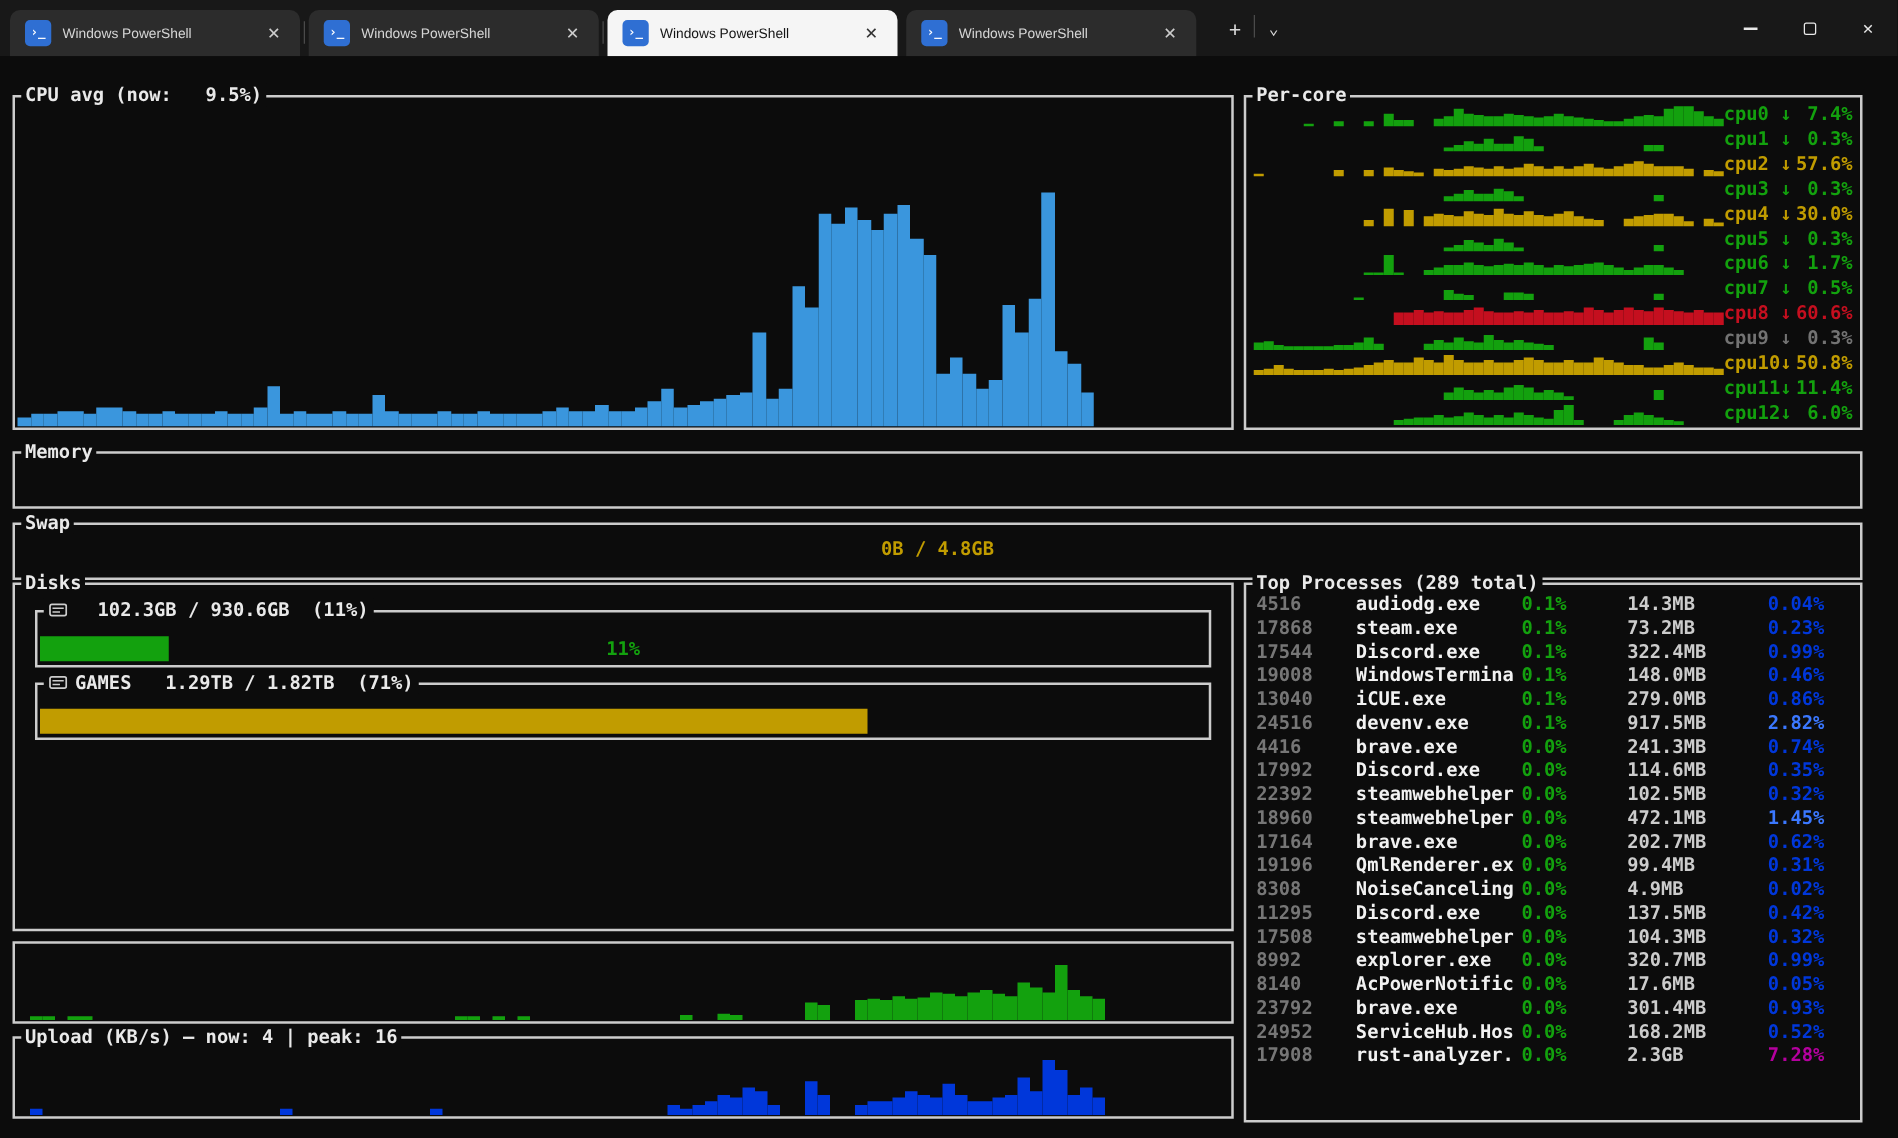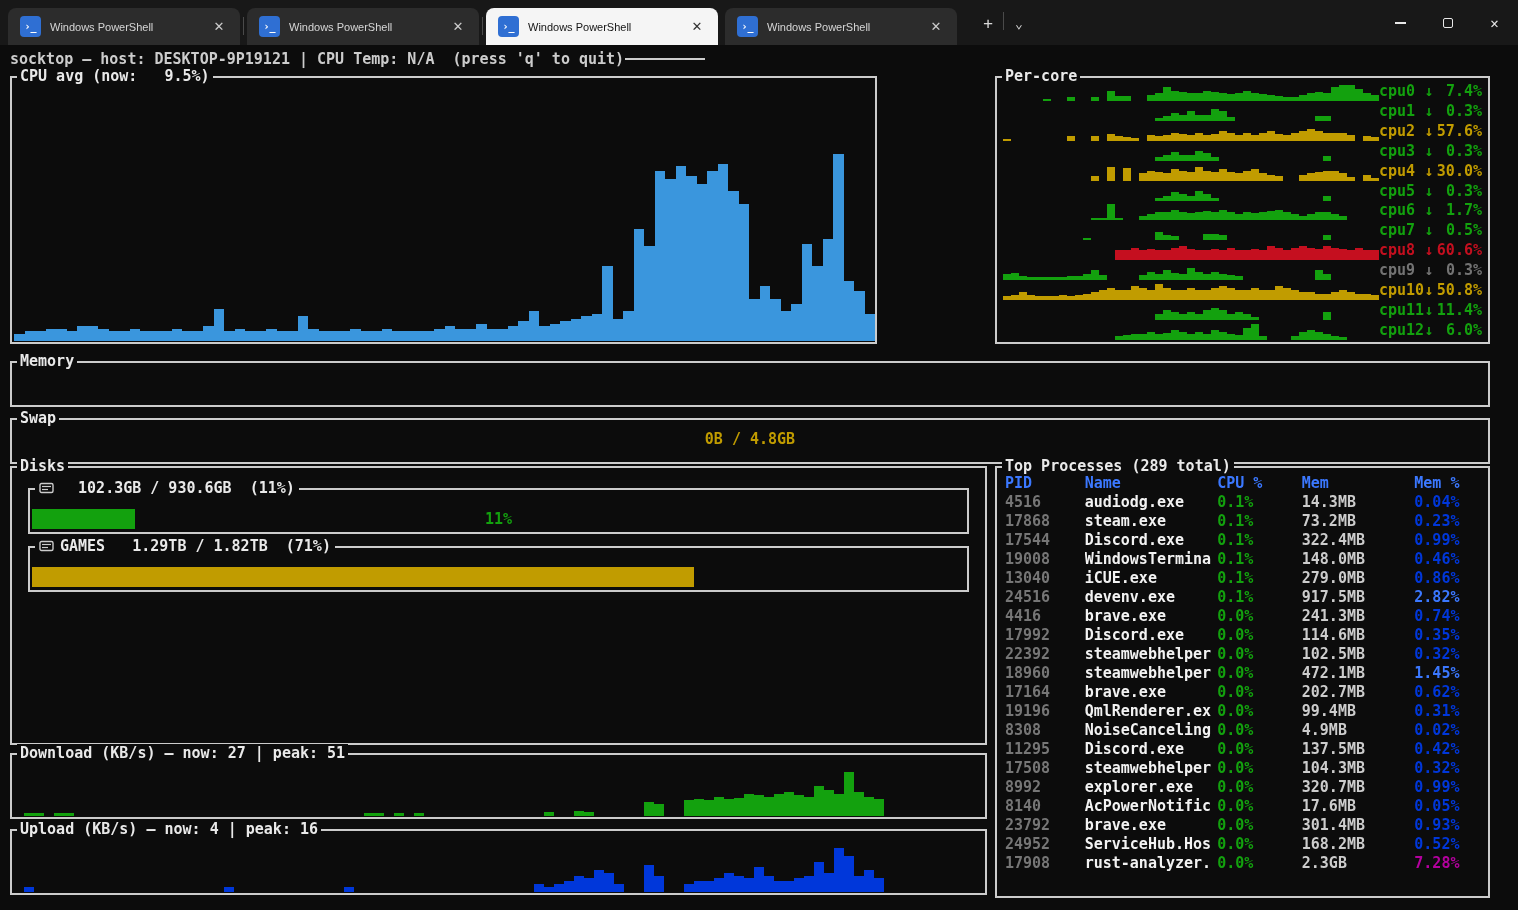--- a/index.html
+++ b/index.html
@@ -118,26 +118,22 @@
         <span class="max-box"></span>
       </div>
     <div class="btn close-btn">
         <span>✕</span>
       </div>
   </div>
 </div>
 
 <div class="term">
 
-  <div class="hdr">
-    <span>socktop — host: DESKTOP-9P19121 | CPU Temp: N/A  (press 'q' to quit)</span>
-    <span class="line"></span>
-  </div>
-
-  <div class="panel" style="left:10px; top:31px; width:867px; height:268px;">
+
+  <div class="panel" style="left:10px; top:31px; width:977px; height:268px;">
     <span class="plabel">CPU avg (now:   9.5%)</span>
     <div class="bars" id="cpuBars">
         <div class="bar" style="width: 10.5px; background: rgb(58, 150, 221); height: 7.5px;"></div>
         <div class="bar" style="width: 10.5px; background: rgb(58, 150, 221); height: 10px;"></div>
         <div class="bar" style="width: 10.5px; background: rgb(58, 150, 221); height: 10px;"></div>
         <div class="bar" style="width: 10.5px; background: rgb(58, 150, 221); height: 12.5px;"></div>
         <div class="bar" style="width: 10.5px; background: rgb(58, 150, 221); height: 12.5px;"></div>
         <div class="bar" style="width: 10.5px; background: rgb(58, 150, 221); height: 10px;"></div>
         <div class="bar" style="width: 10.5px; background: rgb(58, 150, 221); height: 15px;"></div>
         <div class="bar" style="width: 10.5px; background: rgb(58, 150, 221); height: 15px;"></div>
@@ -932,21 +928,20 @@
           <div class="diskbar">
             <div class="diskfill" style="width: 71%; background: rgb(193, 156, 0);"></div>
           </div>
         </div>
       </div>
   </div>
 
   <div class="panel" style="left:995px; top:421px; width:495px; height:432px;">
     <span class="plabel">Top Processes (289 total)</span>
     <div class="ptable" id="ptable">
-        <div class="prow phead"><span class="c0">PID</span><span class="c1">Name</span><span class="c2">CPU %</span><span class="c3">Mem</span><span class="c4">Mem %</span></div>
         <div class="prow"><span class="c0">4516</span><span class="c1">audiodg.exe</span><span class="c2">0.1%</span><span class="c3">14.3MB</span><span class="c4" style="color: rgb(0, 55, 218);">0.04%</span></div>
         <div class="prow"><span class="c0">17868</span><span class="c1">steam.exe</span><span class="c2">0.1%</span><span class="c3">73.2MB</span><span class="c4" style="color: rgb(0, 55, 218);">0.23%</span></div>
         <div class="prow"><span class="c0">17544</span><span class="c1">Discord.exe</span><span class="c2">0.1%</span><span class="c3">322.4MB</span><span class="c4" style="color: rgb(0, 55, 218);">0.99%</span></div>
         <div class="prow"><span class="c0">19008</span><span class="c1">WindowsTermina</span><span class="c2">0.1%</span><span class="c3">148.0MB</span><span class="c4" style="color: rgb(0, 55, 218);">0.46%</span></div>
         <div class="prow"><span class="c0">13040</span><span class="c1">iCUE.exe</span><span class="c2">0.1%</span><span class="c3">279.0MB</span><span class="c4" style="color: rgb(0, 55, 218);">0.86%</span></div>
         <div class="prow"><span class="c0">24516</span><span class="c1">devenv.exe</span><span class="c2">0.1%</span><span class="c3">917.5MB</span><span class="c4" style="color: rgb(59, 120, 255);">2.82%</span></div>
         <div class="prow"><span class="c0">4416</span><span class="c1">brave.exe</span><span class="c2">0.0%</span><span class="c3">241.3MB</span><span class="c4" style="color: rgb(0, 55, 218);">0.74%</span></div>
         <div class="prow"><span class="c0">17992</span><span class="c1">Discord.exe</span><span class="c2">0.0%</span><span class="c3">114.6MB</span><span class="c4" style="color: rgb(0, 55, 218);">0.35%</span></div>
         <div class="prow"><span class="c0">22392</span><span class="c1">steamwebhelper</span><span class="c2">0.0%</span><span class="c3">102.5MB</span><span class="c4" style="color: rgb(0, 55, 218);">0.32%</span></div>
         <div class="prow"><span class="c0">18960</span><span class="c1">steamwebhelper</span><span class="c2">0.0%</span><span class="c3">472.1MB</span><span class="c4" style="color: rgb(59, 120, 255);">1.45%</span></div>
@@ -957,21 +952,20 @@
         <div class="prow"><span class="c0">17508</span><span class="c1">steamwebhelper</span><span class="c2">0.0%</span><span class="c3">104.3MB</span><span class="c4" style="color: rgb(0, 55, 218);">0.32%</span></div>
         <div class="prow"><span class="c0">8992</span><span class="c1">explorer.exe</span><span class="c2">0.0%</span><span class="c3">320.7MB</span><span class="c4" style="color: rgb(0, 55, 218);">0.99%</span></div>
         <div class="prow"><span class="c0">8140</span><span class="c1">AcPowerNotific</span><span class="c2">0.0%</span><span class="c3">17.6MB</span><span class="c4" style="color: rgb(0, 55, 218);">0.05%</span></div>
         <div class="prow"><span class="c0">23792</span><span class="c1">brave.exe</span><span class="c2">0.0%</span><span class="c3">301.4MB</span><span class="c4" style="color: rgb(0, 55, 218);">0.93%</span></div>
         <div class="prow"><span class="c0">24952</span><span class="c1">ServiceHub.Hos</span><span class="c2">0.0%</span><span class="c3">168.2MB</span><span class="c4" style="color: rgb(0, 55, 218);">0.52%</span></div>
         <div class="prow"><span class="c0">17908</span><span class="c1">rust-analyzer.</span><span class="c2">0.0%</span><span class="c3">2.3GB</span><span class="c4" style="color: rgb(180, 0, 158);">7.28%</span></div>
       </div>
   </div>
 
   <div class="panel" style="left:10px; top:708px; width:977px; height:66px;">
-    <span class="plabel">Download (KB/s) — now: 27 | peak: 51</span>
     <div class="netbars" id="dlBars">
         <div style="height: 0px; background: transparent;"></div>
         <div style="height: 3px; background: rgb(19, 161, 14);"></div>
         <div style="height: 3px; background: rgb(19, 161, 14);"></div>
         <div style="height: 0px; background: transparent;"></div>
         <div style="height: 3.45098px; background: rgb(19, 161, 14);"></div>
         <div style="height: 3.45098px; background: rgb(19, 161, 14);"></div>
         <div style="height: 0px; background: transparent;"></div>
         <div style="height: 0px; background: transparent;"></div>
         <div style="height: 0px; background: transparent;"></div>

